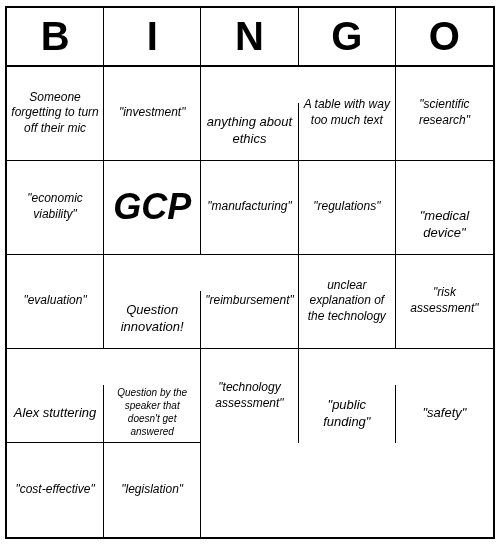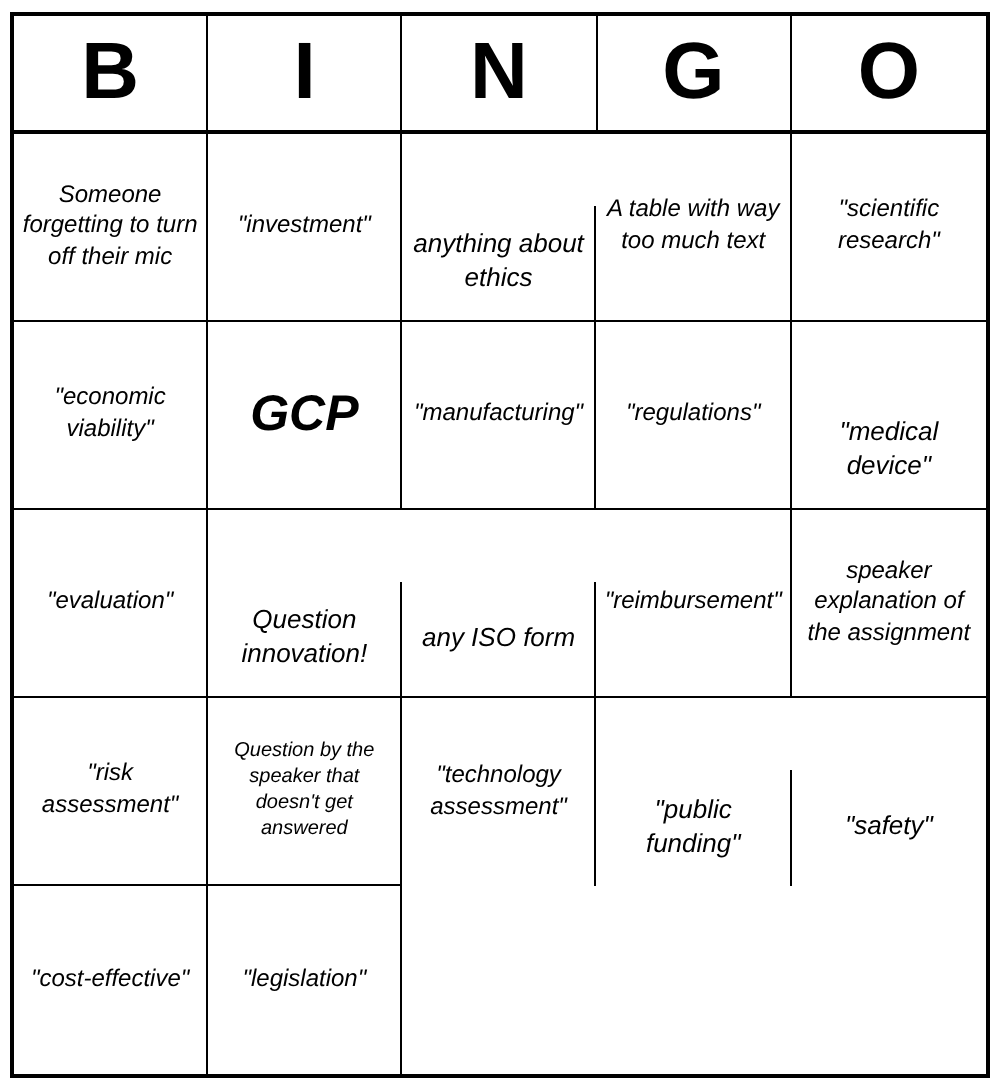--- a/index.html
+++ b/index.html
@@ -53,21 +53,21 @@
     }
     .bingo-grid .bingo-cell:nth-last-child(-n+5) {
       border-bottom: none;
     }
     .cell-large {
       font-size: 13px;
       font-weight: normal;
       margin-top: 36px;
     }
     .cell-xlarge {
-      font-size: 25px;
+      font-size: 36px;
       font-weight: bold;
     }
   </style>
 </head>
 <body>
 
 <div class="bingo-card">
   <div class="bingo-header">
   <div class="bingo-header-cell">B</div>
       <div class="bingo-header-cell">I</div>
@@ -105,33 +105,33 @@
       </div>
       <div class="bingo-cell cell-large">
         <span>"medical device"</span>
       </div>
       <div class="bingo-cell">
         <span>"evaluation"</span>
       </div>
       <div class="bingo-cell cell-large">
         <span>Question innovation!</span>
       </div>
-      <div class="bingo-cell cell-large">
-        <span>any ISO form</span>
-      </div>
       <div class="bingo-cell">
         <span>"reimbursement"</span>
       </div>
       <div class="bingo-cell">
-        <span>speaker explanation of the assignment</span>
+        <span>unclear explanation of the technology</span>
       </div>
       <div class="bingo-cell">
         <span>"risk assessment"</span>
       </div>
-      <div class="bingo-cell" style="font-size: 10px;">
+      <div class="bingo-cell cell-large">
+        <span>Alex stuttering</span>
+      </div>
+      <div class="bingo-cell" style="font-size: 10px; align-items: flex-end;">
         <span>Question by the speaker that doesn't get answered</span>
       </div>
       <div class="bingo-cell">
         <span>"technology assessment"</span>
       </div>
       <div class="bingo-cell cell-large">
         <span>"public funding"</span>
       </div>
       <div class="bingo-cell cell-large">
         <span>"safety"</span>

